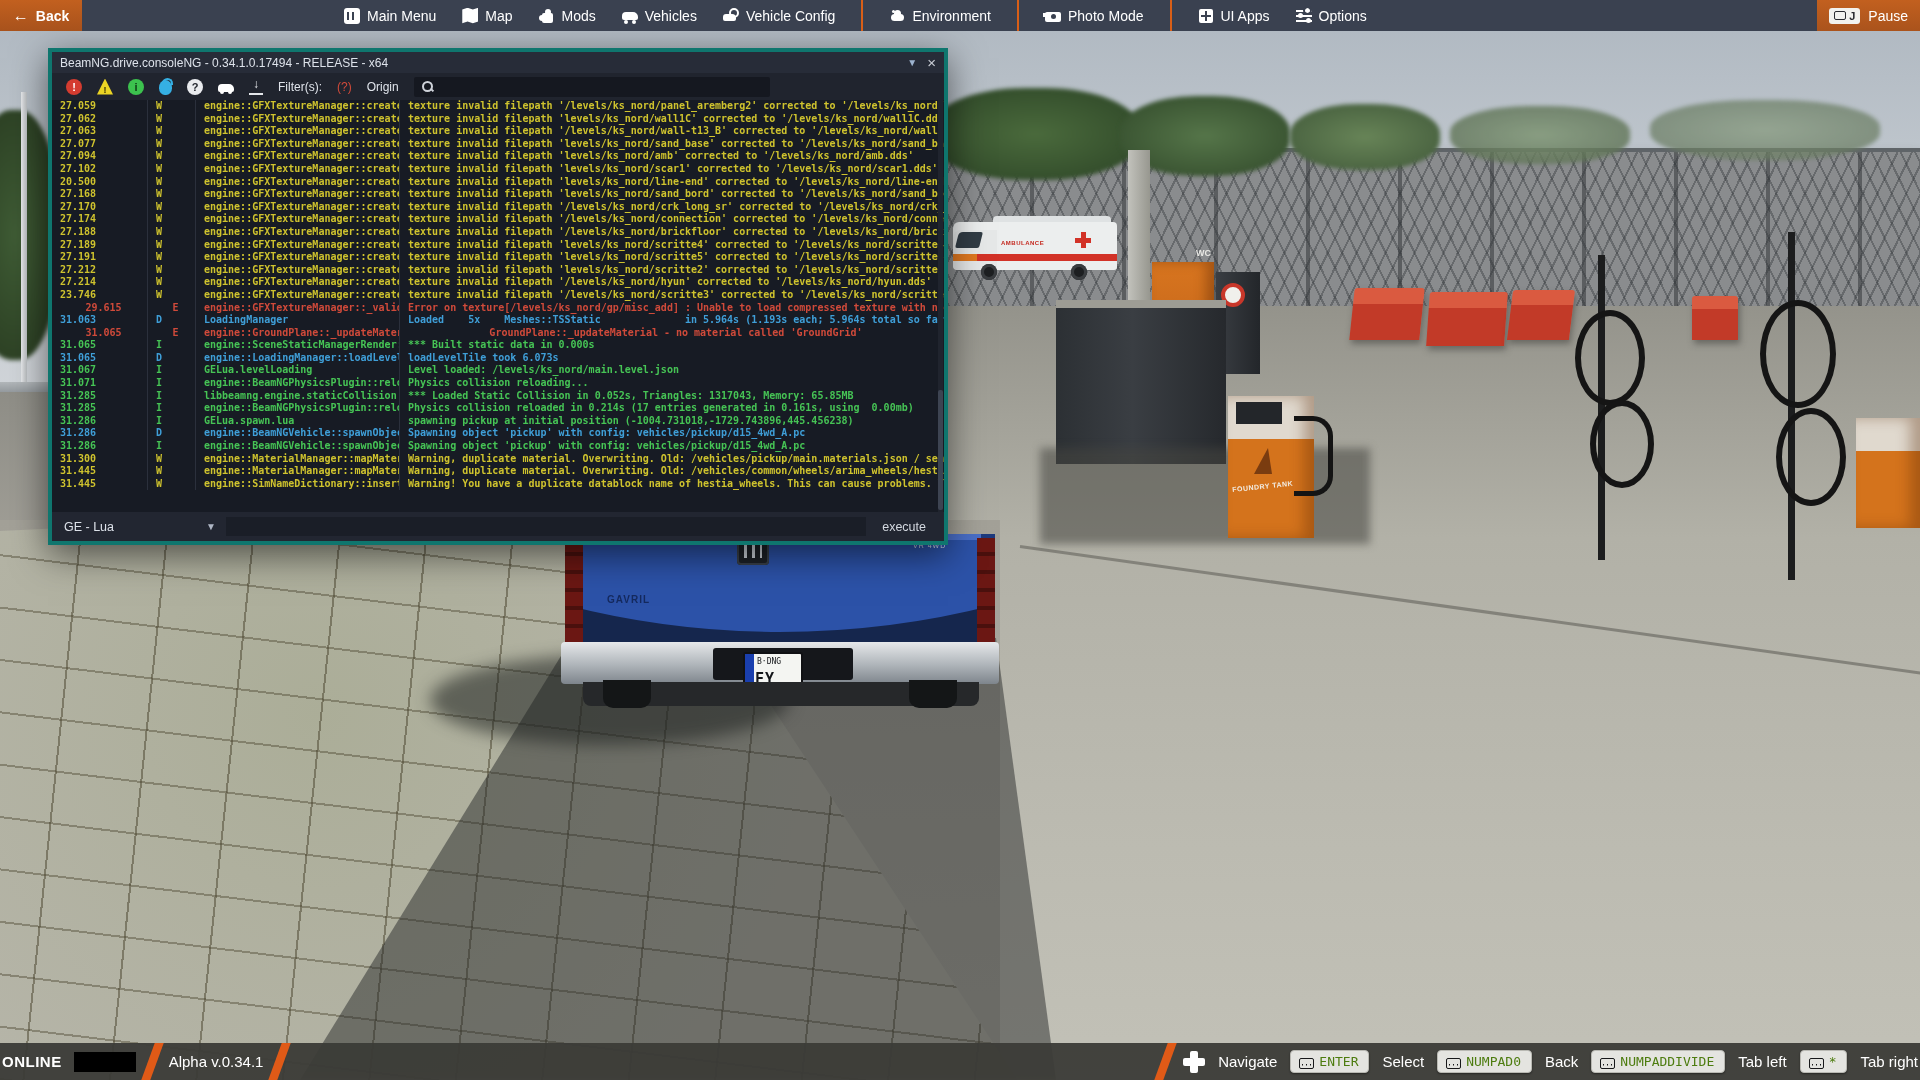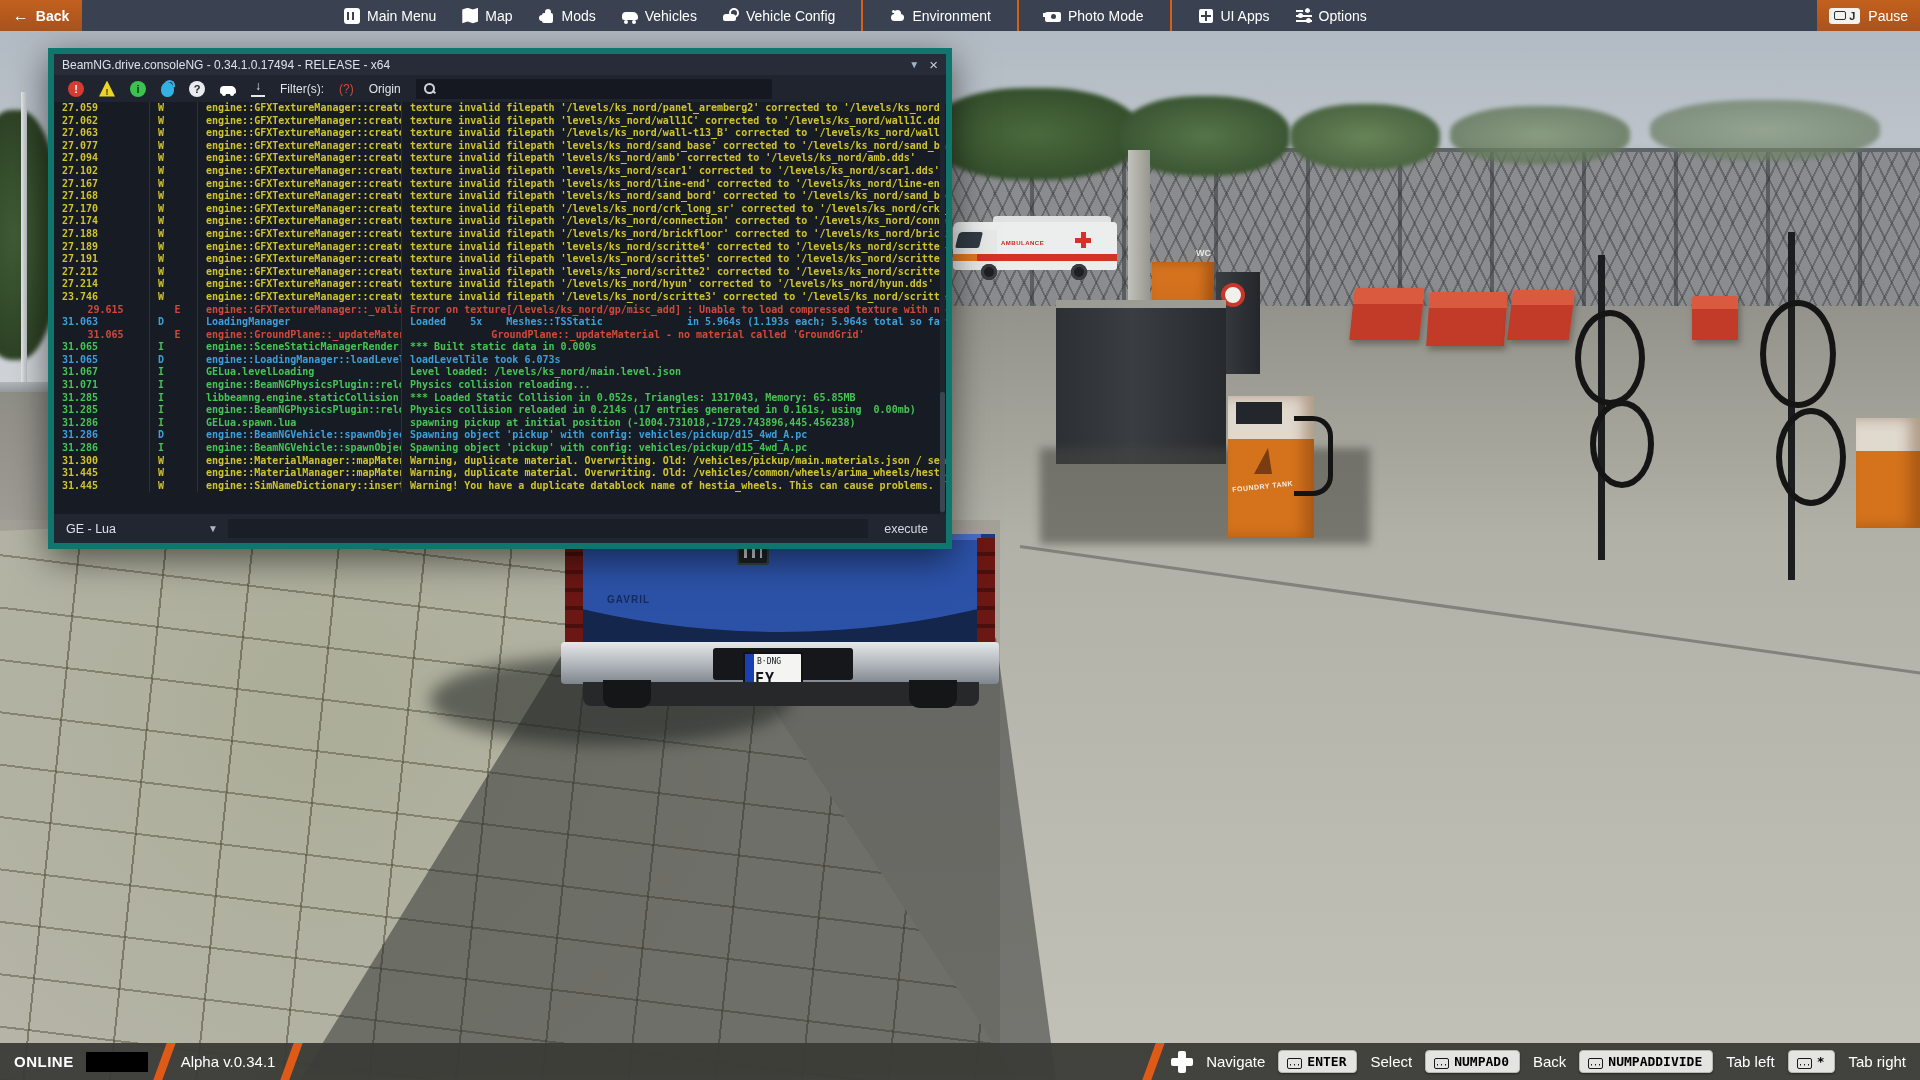--- a/index.html
+++ b/index.html
@@ -116,21 +116,21 @@
   .ic-uiapps::before{content:"";position:absolute;inset:1px;background:#fff;border-radius:2px;}
   .ic-uiapps::after{content:"";position:absolute;inset:3px;
     background:linear-gradient(#3a4150 0 0) center/100% 2px no-repeat,linear-gradient(#3a4150 0 0) 60% 0/2px 100% no-repeat;}
   .ic-options::before{content:"";position:absolute;left:0;top:2px;width:16px;height:12px;
     background:repeating-linear-gradient(#fff 0 2px,transparent 2px 5px);}
   .ic-options::after{content:"";position:absolute;left:9px;top:0.5px;width:5px;height:5px;border-radius:50%;background:#fff;
     box-shadow:-7px 5px 0 #fff,1px 10px 0 #fff;outline:2px solid #3a4150;}
 
   
   .console{left:48px;top:48px;width:892px;height:489px;background:#1c202a;z-index:50;
-    border:6px solid #0f766e;box-shadow:0 10px 34px rgba(0,0,0,.55);color:#dde2ea;display:flex;flex-direction:column;}
+    border:4px solid #0f766e;box-shadow:0 10px 34px rgba(0,0,0,.55);color:#dde2ea;display:flex;flex-direction:column;}
   .c-title{height:21px;background:#272c38;display:flex;align-items:center;padding:0 8px;font-size:12px;flex:none;}
   .c-title .sp{margin-left:auto;display:flex;gap:10px;align-items:center;}
   .c-caret{color:#9db3cf;font-size:10px;cursor:pointer;}
   .c-close{color:#c9cdd5;font-size:15px;line-height:1;cursor:pointer;}
   .c-menu{height:21px;display:flex;align-items:center;gap:16px;padding:0 14px;font-size:12.5px;background:#222631;flex:none;}
   .c-menu .mi{cursor:pointer;}
   .tb-trash{width:11px;height:11px;position:relative;cursor:pointer;}
   .tb-trash::before{content:"";position:absolute;left:1px;top:3px;width:9px;height:8px;background:#e8eaee;border-radius:0 0 2px 2px;}
   .tb-trash::after{content:"";position:absolute;left:0;top:0;width:11px;height:2px;background:#e8eaee;box-shadow:3px -1.5px 0 -0.5px #e8eaee;}
   .c-expand{margin-left:auto;width:12px;height:12px;cursor:pointer;background:
@@ -166,27 +166,27 @@
   .scrollthumb{position:absolute;right:0;bottom:2px;width:5px;height:120px;background:#3d4452;border-radius:2px;}
 
   .c-bottom{height:29px;background:#222631;display:flex;align-items:center;padding:0 12px;gap:10px;flex:none;font-size:12.5px;}
   .c-select{width:152px;display:flex;align-items:center;justify-content:space-between;cursor:pointer;}
   .c-select .car{color:#aeb6c4;font-size:10px;}
   .c-cmd{flex:1;height:19px;background:#1a1e27;border:none;outline:none;color:#dfe3ea;font-family:"DejaVu Sans Mono",monospace;font-size:11px;padding:0 6px;}
   .c-exec{color:#d4d9e0;cursor:pointer;padding:2px 6px;}
 
   
   .bottombar{left:0;top:1043px;width:1920px;height:37px;background:rgba(59,59,55,.95);z-index:60;
-    display:flex;align-items:center;color:#fff;font-size:15px;padding:0 14px;box-sizing:border-box;gap:12px;}
+    display:flex;align-items:center;color:#fff;font-size:15px;padding:0 2px;box-sizing:border-box;gap:12px;}
   .slash{width:9px;height:37px;background:#e05a17;transform:skewX(-20deg);flex:none;}
   .online{font-weight:bold;letter-spacing:.5px;}
   .censor{width:62px;height:20px;background:#000;}
   .hints{margin-left:auto;display:flex;align-items:center;gap:13px;}
-  .kbd{background:#e4e4e0;color:#000000;border:1px solid #b9b9b3;border-radius:4px;padding:3px 10px 3px 28px;
-    font-family:"DejaVu Sans Mono",monospace;font-size:13px;font-weight:bold;position:relative;box-shadow:0 1px 2px rgba(0,0,0,.4);}
+  .kbd{background:#e4e4e0;color:#4d7c0f;border:1px solid #b9b9b3;border-radius:4px;padding:3px 10px 3px 28px;
+    font-family:"DejaVu Sans Mono",monospace;font-size:13px;font-weight:normal;position:relative;box-shadow:0 1px 2px rgba(0,0,0,.4);}
   .kbd::before{content:"";position:absolute;left:8px;top:7px;width:13px;height:9px;border:1.5px solid #17181a;border-radius:2px;
     background:repeating-linear-gradient(90deg,#17181a 0 1.5px,transparent 1.5px 4px) 2px 4.5px/9px 1.5px no-repeat;}
   .dpad{width:22px;height:22px;position:relative;flex:none;}
   .dpad::before{content:"";position:absolute;left:7px;top:0;width:8px;height:22px;background:#fff;border-radius:2px;}
   .dpad::after{content:"";position:absolute;left:0;top:7px;width:22px;height:8px;background:#fff;border-radius:2px;}
   .hintlabel{white-space:nowrap;}
 </style>
 </head>
 <body>
 
@@ -300,21 +300,21 @@
         <input class="f-input" value="" style="">
       </span>
     </div>
     <div class="c-log" id="log-rows">
       <div class="lrow c-w"><span>27.059</span><span>W</span><span>engine::GFXTextureManager::createTexture</span><span>texture invalid filepath '/levels/ks_nord/panel_aremberg2' corrected to '/levels/ks_nord/panel_aremberg2.dds'</span></div>
         <div class="lrow c-w"><span>27.062</span><span>W</span><span>engine::GFXTextureManager::createTexture</span><span>texture invalid filepath 'levels/ks_nord/wall1C' corrected to '/levels/ks_nord/wall1C.dds'</span></div>
         <div class="lrow c-w"><span>27.063</span><span>W</span><span>engine::GFXTextureManager::createTexture</span><span>texture invalid filepath '/levels/ks_nord/wall-t13_B' corrected to '/levels/ks_nord/wall-t13_B.dds'</span></div>
         <div class="lrow c-w"><span>27.077</span><span>W</span><span>engine::GFXTextureManager::createTexture</span><span>texture invalid filepath 'levels/ks_nord/sand_base' corrected to '/levels/ks_nord/sand_base.dds'</span></div>
         <div class="lrow c-w"><span>27.094</span><span>W</span><span>engine::GFXTextureManager::createTexture</span><span>texture invalid filepath 'levels/ks_nord/amb' corrected to '/levels/ks_nord/amb.dds'</span></div>
         <div class="lrow c-w"><span>27.102</span><span>W</span><span>engine::GFXTextureManager::createTexture</span><span>texture invalid filepath 'levels/ks_nord/scar1' corrected to '/levels/ks_nord/scar1.dds'</span></div>
-        <div class="lrow c-w"><span>27.167</span><span>W</span><span>engine::GFXTextureManager::createTexture</span><span>texture invalid filepath 'levels/ks_nord/line-end' corrected to '/levels/ks_nord/line-end.dds'</span></div>
+        <div class="lrow c-w"><span>20.500</span><span>W</span><span>engine::GFXTextureManager::createTexture</span><span>texture invalid filepath 'levels/ks_nord/line-end' corrected to '/levels/ks_nord/line-end.dds'</span></div>
         <div class="lrow c-w"><span>27.168</span><span>W</span><span>engine::GFXTextureManager::createTexture</span><span>texture invalid filepath 'levels/ks_nord/sand_bord' corrected to '/levels/ks_nord/sand_bord.dds'</span></div>
         <div class="lrow c-w"><span>27.170</span><span>W</span><span>engine::GFXTextureManager::createTexture</span><span>texture invalid filepath '/levels/ks_nord/crk_long_sr' corrected to '/levels/ks_nord/crk_long_sr.dds'</span></div>
         <div class="lrow c-w"><span>27.174</span><span>W</span><span>engine::GFXTextureManager::createTexture</span><span>texture invalid filepath '/levels/ks_nord/connection' corrected to '/levels/ks_nord/connection.dds'</span></div>
         <div class="lrow c-w"><span>27.188</span><span>W</span><span>engine::GFXTextureManager::createTexture</span><span>texture invalid filepath '/levels/ks_nord/brickfloor' corrected to '/levels/ks_nord/brickfloor.dds'</span></div>
         <div class="lrow c-w"><span>27.189</span><span>W</span><span>engine::GFXTextureManager::createTexture</span><span>texture invalid filepath 'levels/ks_nord/scritte4' corrected to '/levels/ks_nord/scritte4.dds'</span></div>
         <div class="lrow c-w"><span>27.191</span><span>W</span><span>engine::GFXTextureManager::createTexture</span><span>texture invalid filepath 'levels/ks_nord/scritte5' corrected to '/levels/ks_nord/scritte5.dds'</span></div>
         <div class="lrow c-w"><span>27.212</span><span>W</span><span>engine::GFXTextureManager::createTexture</span><span>texture invalid filepath 'levels/ks_nord/scritte2' corrected to '/levels/ks_nord/scritte2.dds'</span></div>
         <div class="lrow c-w"><span>27.214</span><span>W</span><span>engine::GFXTextureManager::createTexture</span><span>texture invalid filepath '/levels/ks_nord/hyun' corrected to '/levels/ks_nord/hyun.dds'</span></div>
         <div class="lrow c-w"><span>23.746</span><span>W</span><span>engine::GFXTextureManager::createTexture</span><span>texture invalid filepath '/levels/ks_nord/scritte3' corrected to '/levels/ks_nord/scritte3.dds'</span></div>
         <div class="lrow c-e"><span>29.615</span><span>E</span><span>engine::GFXTextureManager::_validateTexParams</span><span>Error on texture[/levels/ks_nord/gp/misc_add] : Unable to load compressed texture with non pow2 size</span></div>

